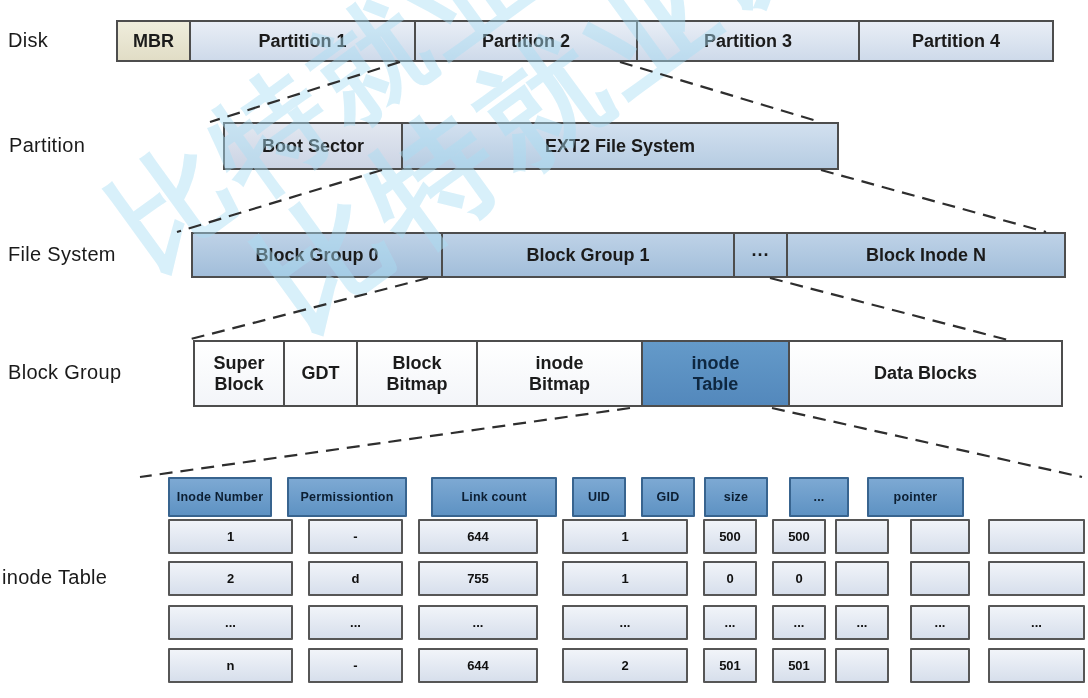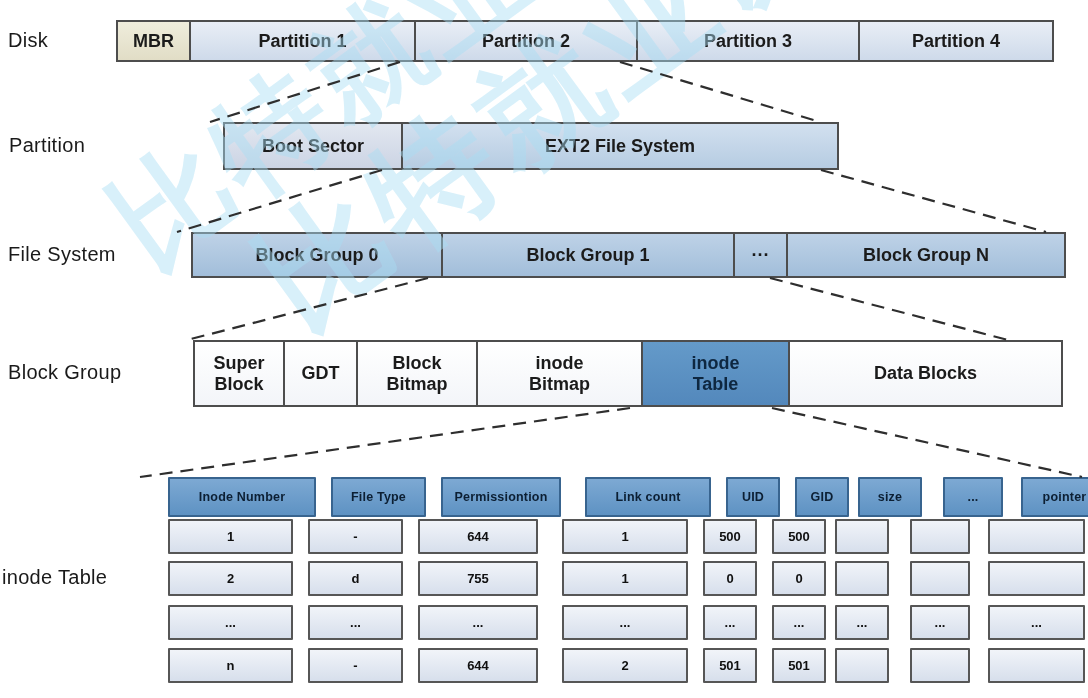--- a/index.html
+++ b/index.html
@@ -58,46 +58,45 @@
 
 <div class="boxrow" style="left:207px;top:122px;height:48px">
   <div class="box blue2a" style="width:180px">Boot Sector</div>
   <div class="box blue2b" style="width:438px">EXT2 File System</div>
 </div>
 
 <div class="boxrow" style="left:175px;top:232px;height:46px">
   <div class="box blue3" style="width:252px">Block Group 0</div>
   <div class="box blue3" style="width:294px">Block Group 1</div>
   <div class="box blue3" style="width:55px">···</div>
-  <div class="box blue3" style="width:280px">Block Group N</div>
+  <div class="box blue3" style="width:280px">Block Inode N</div>
 </div>
 
 <div class="boxrow" style="left:177px;top:340px;height:67px">
   <div class="box white4" style="width:92px">Super
 Block</div>
   <div class="box white4" style="width:75px">GDT</div>
   <div class="box white4" style="width:122px">Block
 Bitmap</div>
   <div class="box white4" style="width:167px">inode
 Bitmap</div>
   <div class="box blue4" style="width:149px">inode
 Table</div>
   <div class="box white4" style="width:275px">Data Blocks</div>
 </div>
 
 <div class="cellrow" style="top:477px;height:40px">
-  <div class="cell hcell" style="width:148px">Inode Number</div>
-  <div class="cell hcell" style="width:95px;margin-left:15px">File Type</div>
+  <div class="cell hcell" style="width:104px">Inode Number</div>
   <div class="cell hcell" style="width:120px;margin-left:15px">Permissiontion</div>
   <div class="cell hcell" style="width:126px;margin-left:24px">Link count</div>
   <div class="cell hcell" style="width:54px;margin-left:15px">UID</div>
   <div class="cell hcell" style="width:54px;margin-left:15px">GID</div>
   <div class="cell hcell" style="width:64px;margin-left:9px">size</div>
   <div class="cell hcell" style="width:60px;margin-left:21px">...</div>
-  <div class="cell hcell" style="width:87px;margin-left:18px">pointer</div>
+  <div class="cell hcell" style="width:97px;margin-left:18px">pointer</div>
 </div>
 
 <div class="cellrow" style="top:519px;height:35px">
   <div class="cell" style="width:125px">1</div>
   <div class="cell" style="width:95px;margin-left:15px">-</div>
   <div class="cell" style="width:120px;margin-left:15px">644</div>
   <div class="cell" style="width:126px;margin-left:24px">1</div>
   <div class="cell" style="width:54px;margin-left:15px">500</div>
   <div class="cell" style="width:54px;margin-left:15px">500</div>
   <div class="cell" style="width:54px;margin-left:9px"></div>

